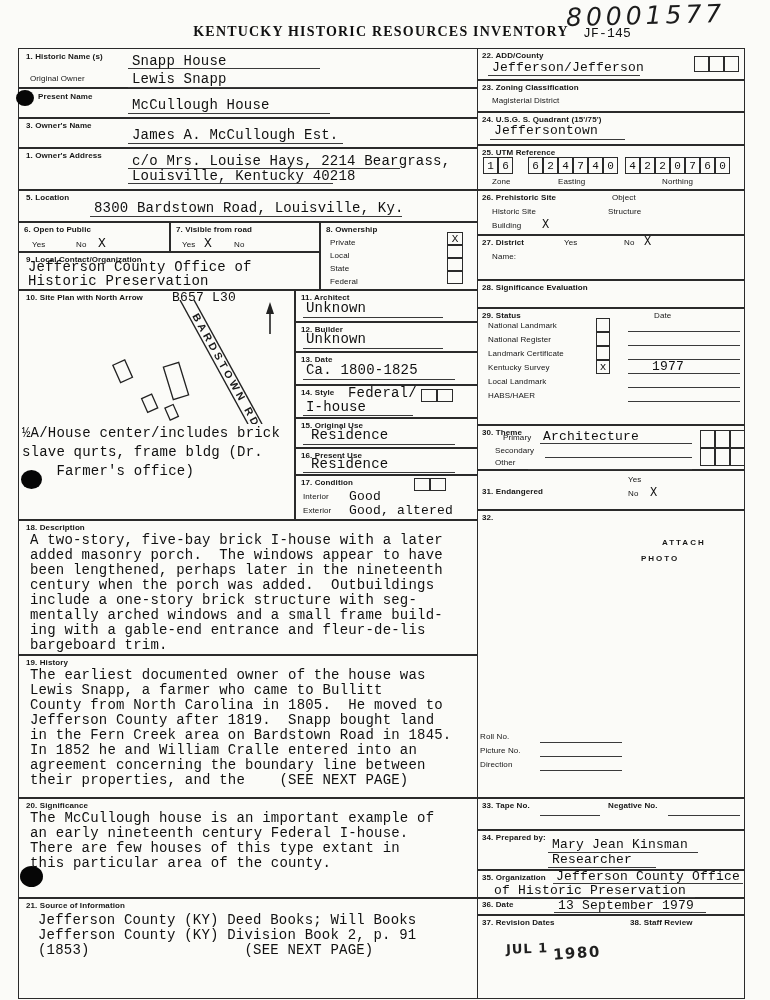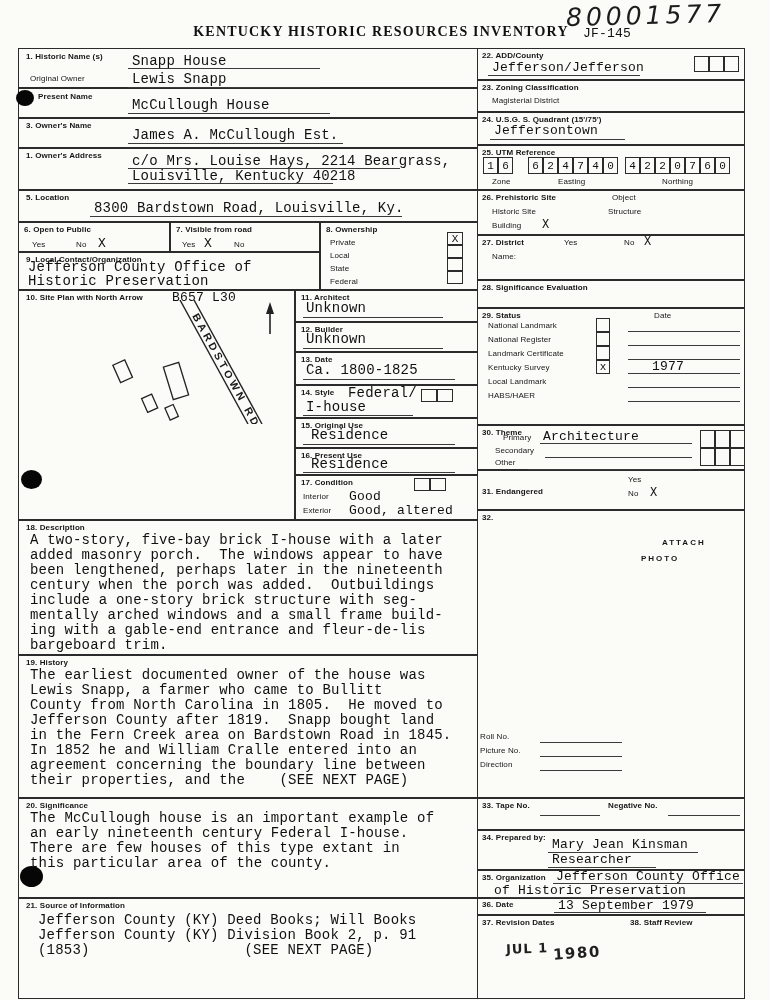--- a/index.html
+++ b/index.html
@@ -130,20 +130,23 @@
     <text transform="translate(172,16) rotate(61)" font-size="10.5" font-weight="700" letter-spacing="3.5" fill="#1a1a1a">BARDSTOWN RD</text>
     <g>
       <line x1="250" y1="34" x2="250" y2="8" stroke="#222" stroke-width="1.6"></line>
       <polygon points="246,14 250,2 254,14" fill="#222"></polygon>
     </g>
     <rect x="96" y="62" width="13" height="19" transform="rotate(-24 102 71)" fill="none" stroke="#222" stroke-width="1.3"></rect>
     <rect x="148" y="64" width="16" height="34" transform="rotate(-17 156 81)" fill="none" stroke="#222" stroke-width="1.3"></rect>
     <rect x="124" y="96" width="11" height="15" transform="rotate(-24 129 103)" fill="none" stroke="#222" stroke-width="1.3"></rect>
     <rect x="147" y="106" width="9" height="13" transform="rotate(-24 151 112)" fill="none" stroke="#222" stroke-width="1.3"></rect>
   </svg>
+  <div class="type" style="left:22px;top:424px;line-height:19px;">½A/House center/includes brick
+slave qurts, frame bldg (Dr.
+    Farmer's office)</div>
 
   <div class="lbl" style="left:301px;top:293px;">11. Architect</div>
   <div class="type" style="left:306px;top:301px;">Unknown</div>
   <div class="line" style="left:303px;top:317px;width:140px;"></div>
 
   <div class="lbl" style="left:301px;top:325px;">12. Builder</div>
   <div class="type" style="left:306px;top:332px;">Unknown</div>
   <div class="line" style="left:303px;top:348px;width:140px;"></div>
 
   <div class="lbl" style="left:301px;top:355px;">13. Date</div>

